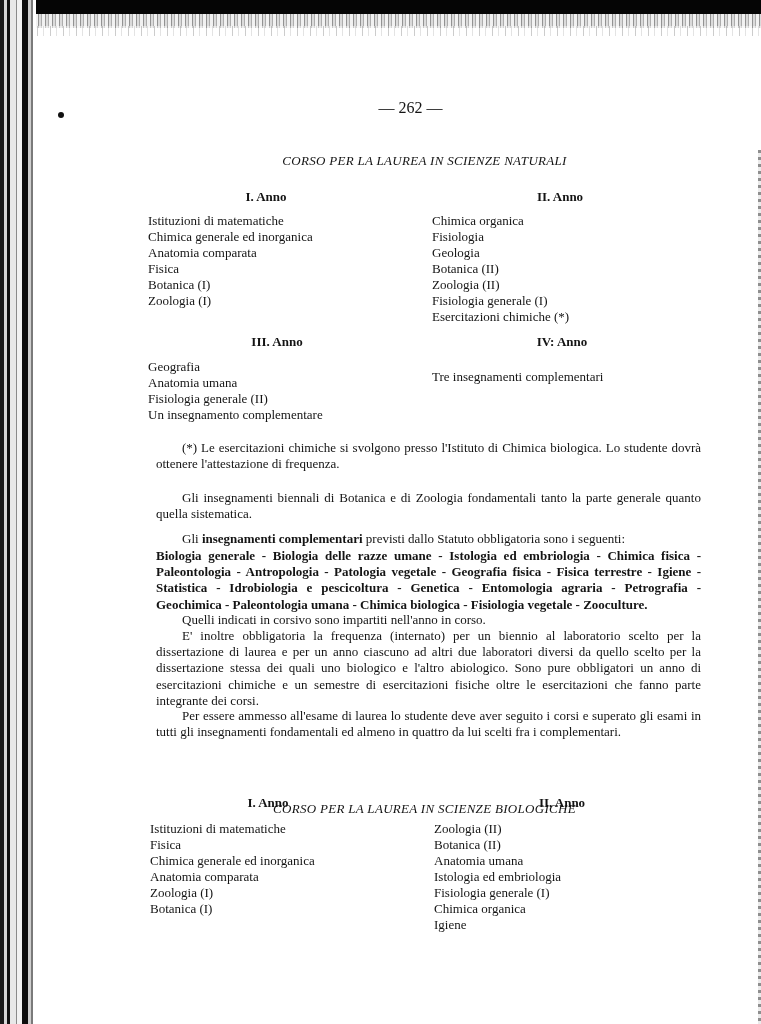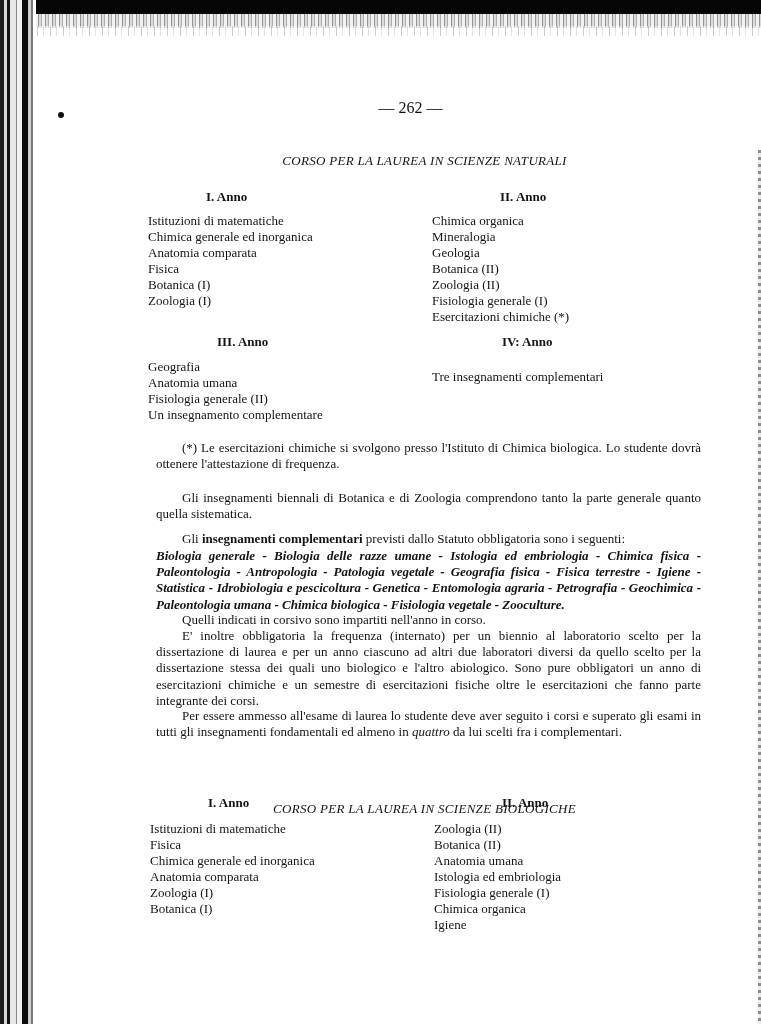--- a/index.html
+++ b/index.html
@@ -48,31 +48,31 @@
     .page-number {
       position: absolute; left: 0; width: 761px; top: 99px;
       text-align: center; font-size: 16px; padding-left: 60px; box-sizing: border-box;
     }
     .course-title {
       position: absolute; left: 0; width: 761px; text-align: center;
       font-style: italic; font-size: 13px; letter-spacing: 0.3px;
       padding-left: 88px; box-sizing: border-box;
     }
     .year-head {
-      position: absolute; font-weight: bold; font-size: 13px; width: 120px;
+      position: absolute; font-weight: bold; font-size: 13px; text-align: center; width: 120px;
     }
     .list {
       position: absolute; font-size: 13px; line-height: 16px; margin: 0; padding: 0; list-style: none;
     }
     .para {
       position: absolute; left: 148px; width: 545px; font-size: 13px; line-height: 16.2px;
       text-align: justify; margin: 8px;
     }
     .indent { text-indent: 26px; }
-    .it { font-style: italic; }
+    .it { }
     .b { font-weight: bold; }
   </style>
 </head>
 <body>
 
 <div class="top-bar"></div>
 <div class="top-noise"></div>
 <div class="top-noise2"></div>
 <div class="left-binding"></div>
 <div class="left-speck"></div>
@@ -89,21 +89,21 @@
   <li>Istituzioni di matematiche</li>
   <li>Chimica generale ed inorganica</li>
   <li>Anatomia comparata</li>
   <li>Fisica</li>
   <li>Botanica (I)</li>
   <li>Zoologia (I)</li>
 </ul>
 
 <ul class="list" style="left:432px; top:213px;">
   <li>Chimica organica</li>
-  <li>Mineralogia</li>
+  <li>Fisiologia</li>
   <li>Geologia</li>
   <li>Botanica (II)</li>
   <li>Zoologia (II)</li>
   <li>Fisiologia generale (I)</li>
   <li>Esercitazioni chimiche (*)</li>
 </ul>
 
 <div class="year-head" style="left:217px; top:334px;">III. Anno</div>
 <div class="year-head" style="left:502px; top:334px;">IV: Anno</div>
 
@@ -113,21 +113,21 @@
   <li>Fisiologia generale (II)</li>
   <li>Un insegnamento complementare</li>
 </ul>
 
 <ul class="list" style="left:432px; top:369px;">
   <li>Tre insegnamenti complementari</li>
 </ul>
 
 <p class="para indent" style="top:432px;">(*) Le esercitazioni chimiche si svolgono presso l'Istituto di Chimica biologica. Lo studente dovrà ottenere l'attestazione di frequenza.</p>
 
-<p class="para indent" style="top:482px;">Gli insegnamenti biennali di Botanica e di Zoologia comprendono tanto la parte generale quanto quella sistematica.</p>
+<p class="para indent" style="top:482px;">Gli insegnamenti biennali di Botanica e di Zoologia fondamentali tanto la parte generale quanto quella sistematica.</p>
 
 <p class="para indent" style="top:523px;"><span>Gli </span><span class="b">insegnamenti complementari</span><span> previsti dallo Statuto obbligatoria sono i seguenti:</span></p>
 
 <p class="para it" style="top:540px; font-weight:bold;">Biologia generale - Biologia delle razze umane - Istologia ed embriologia - Chimica fisica - Paleontologia - Antropologia - Patologia vegetale - Geografia fisica - Fisica terrestre - Igiene - Statistica - Idrobiologia e pescicoltura - Genetica - Entomologia agraria - Petrografia - Geochimica - Paleontologia umana - Chimica biologica - Fisiologia vegetale - Zooculture.</p>
 
 <p class="para indent" style="top:604px;">Quelli indicati in corsivo sono impartiti nell'anno in corso.</p>
 
 <p class="para indent" style="top:620px;">E' inoltre obbligatoria la frequenza (internato) per un biennio al laboratorio scelto per la dissertazione di laurea e per un anno ciascuno ad altri due laboratori diversi da quello scelto per la dissertazione stessa dei quali uno biologico e l'altro abiologico. Sono pure obbligatori un anno di esercitazioni chimiche e un semestre di esercitazioni fisiche oltre le esercitazioni che fanno parte integrante dei corsi.</p>
 
 <p class="para indent" style="top:700px;"><span>Per essere ammesso all'esame di laurea lo studente deve aver seguito i corsi e superato gli esami in tutti gli insegnamenti fondamentali ed almeno in </span><span class="it">quattro</span><span> da lui scelti fra i complementari.</span></p>

